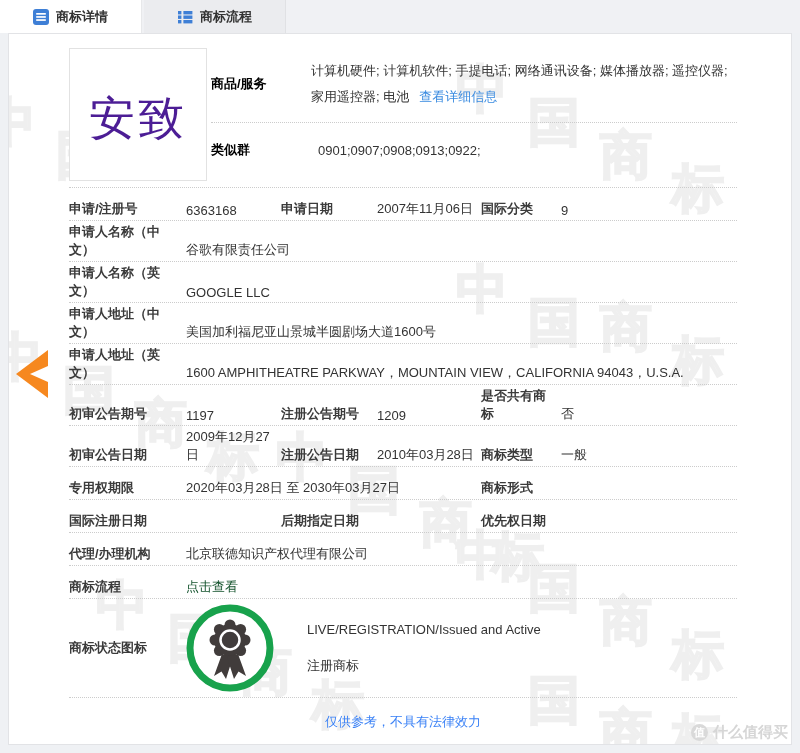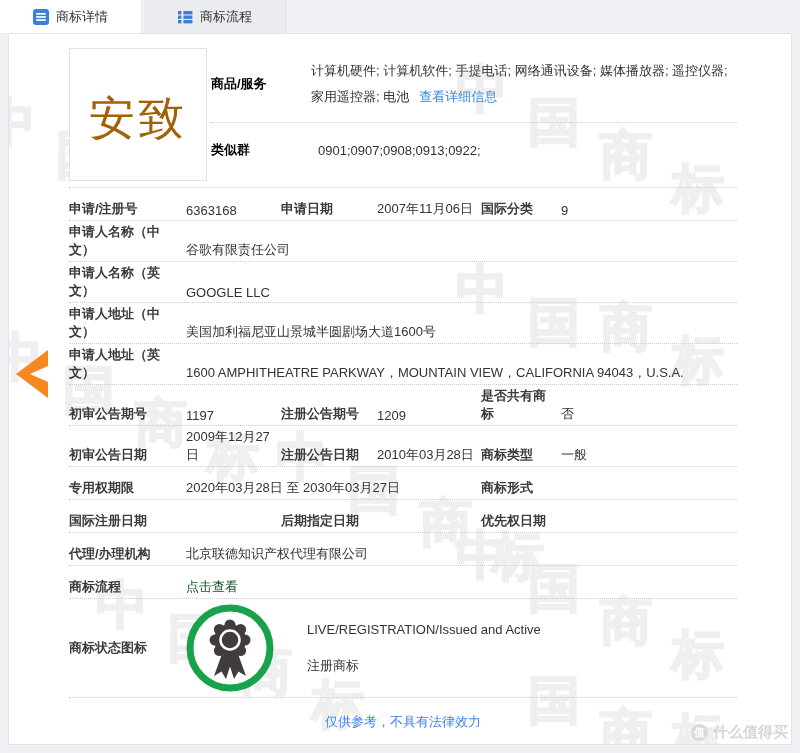--- a/index.html
+++ b/index.html
@@ -6,39 +6,39 @@
   html,body { width:800px; height:753px; }
   body {
     font-family:"Liberation Sans","DejaVu Sans",sans-serif;
     background:#eff1f4;
     position:relative;
     overflow:hidden;
     color:#333;
     font-size:13px;
   }
   
-  .tabbar { height:33px; display:flex; background:#f0f1f4; }
+  .tabbar { height:33px; display:flex; background:#f0f1f4;font-weight:bold; }
   .tab { width:142px; display:flex; align-items:center; justify-content:center; gap:7px;
          font-size:13px; color:#333; cursor:pointer; }
   .tab.active { background:#ffffff; border-right:1px solid #e7e8ea; }
   .tab.inactive { background:#ebecef; margin-left:2px; border-right:1px solid #e0e1e4; }
   .tab-ic { display:flex; align-items:center; }
   
   .card { position:absolute; left:8px; top:33px; width:784px; height:712px;
           background:#fff; border:1px solid #e2e3e6; overflow:hidden; }
   .wm-layer { position:absolute; left:0; top:0; right:0; bottom:0; z-index:0; overflow:hidden; }
   .wm { position:absolute; font-size:52px; font-weight:bold; line-height:1;
         color:#f7f7f7; -webkit-text-stroke:2px #efefef; user-select:none; }
   .content { position:relative; z-index:1; padding:14px 54px 0 60px; }
   
   .top-section { display:flex; }
   .tm-image { width:138px; height:133px; border:1px solid #e2e2e2; background:#fff;
               display:flex; align-items:center; justify-content:center; flex:none; }
   .tm-name { font-family:"Liberation Serif","DejaVu Serif",serif; font-size:46px;
-             color:#a16207; letter-spacing:3px;margin-top:8px; }
+             color:#4c1d95; letter-spacing:3px;margin-top:8px; }
   .top-right { flex:1; margin-left:4px; }
   .goods-row { display:flex; align-items:center; padding:10px 0 12px; border-bottom:1px dotted #cccccc; }
   .similar-row { display:flex; align-items:center; padding:18px 0 10px;gap:7px; }
   .flabel { width:100px; flex:none; font-weight:bold; color:#000000; }
   .goods-value { flex:1; line-height:26px; }
   .fvalue { flex:1; }
   .link { color:#3a8be0; cursor:pointer; margin-left:10px; }
   .link2 { color:#14532d; cursor:pointer; }
   
   .rows { margin-top:6px; border-top:1px dotted #cccccc; }

